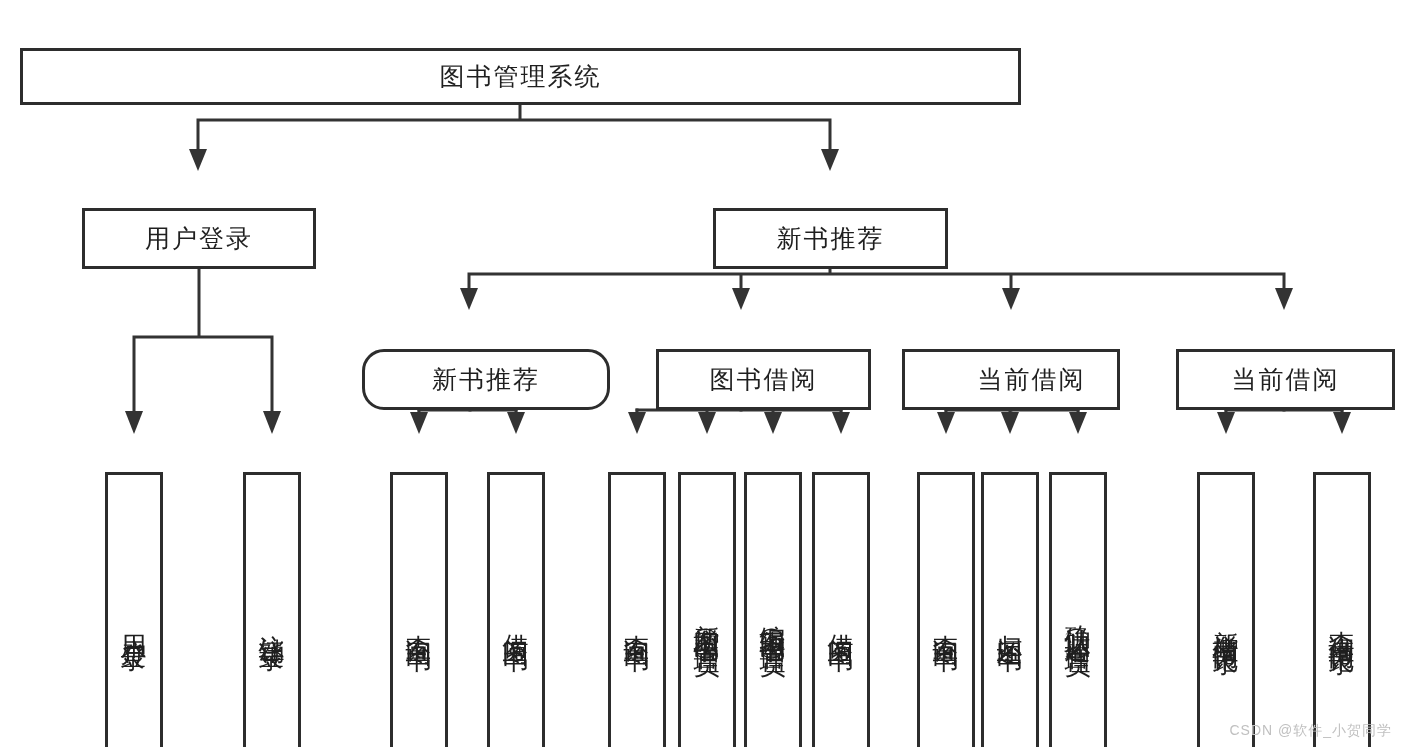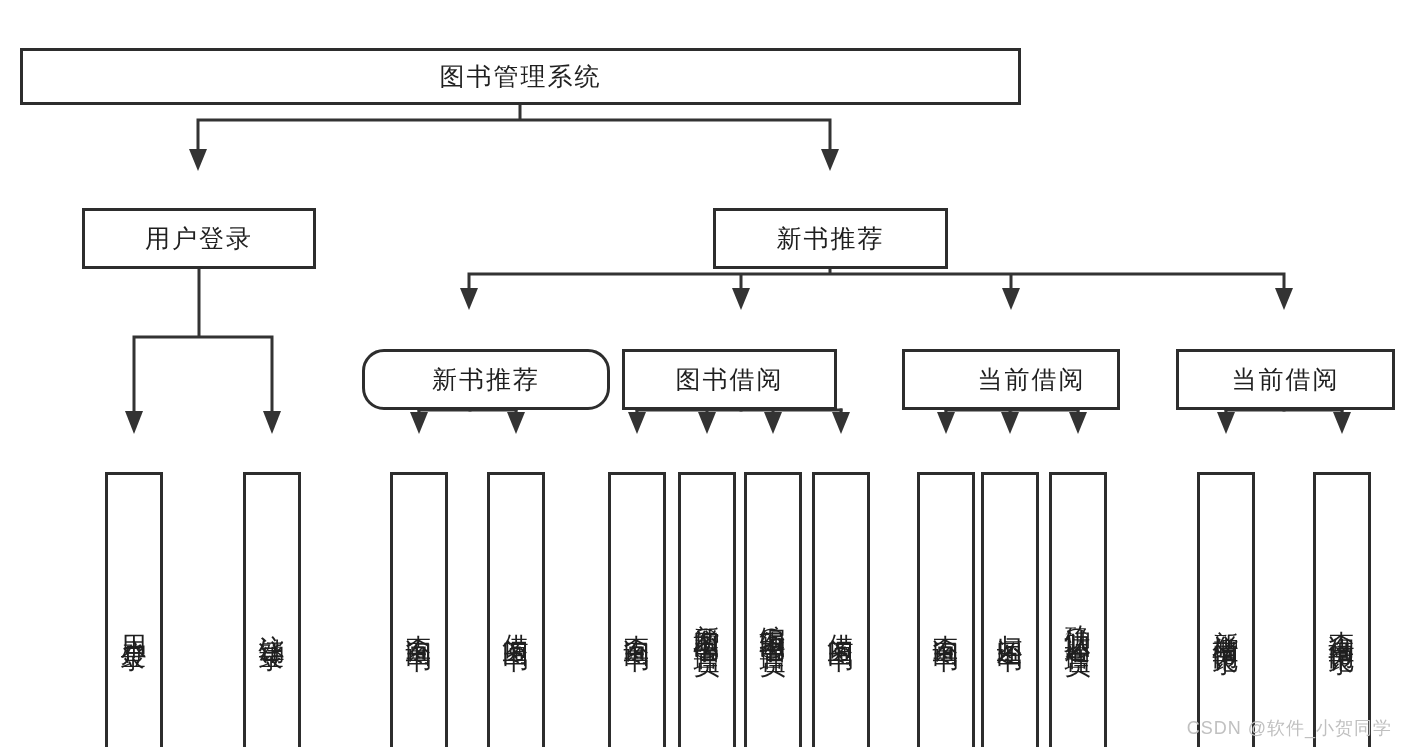--- a/index.html
+++ b/index.html
@@ -21,21 +21,21 @@
     white-space:nowrap;
     margin-top:36px;
   }
   .hbox{font-size:25px;}
   .leaf{
     writing-mode:vertical-rl;text-orientation:mixed;
     font-size:26px;letter-spacing:4px;line-height:1;
   }
   .watermark{
     position:absolute;right:13px;bottom:7px;z-index:6;
-    font-size:18px;letter-spacing:1px;
+    font-size:14px;letter-spacing:1px;
     color:var(--watermark,#c0c0c0);
   }
 </style>
 </head>
 <body>
 
 <div class="stage">
 
   <svg class="wires" viewBox="0 0 1405 747" xmlns="http://www.w3.org/2000/svg">
 
@@ -69,21 +69,21 @@
     <polygon points="1217,412 1235,412 1226,434"></polygon>
     <polygon points="1333,412 1351,412 1342,434"></polygon>
   </svg>
 
   <div class="box hbox" style="left:20px;top:12px;width:1001px;height:57px;">图书管理系统</div>
 
   <div class="box hbox" style="left:82px;top:172px;width:234px;height:61px;">用户登录</div>
   <div class="box hbox" style="left:713px;top:172px;width:235px;height:61px;">新书推荐</div>
 
   <div class="box hbox" style="left:362px;top:313px;width:248px;height:61px;border-radius:22px;">新书推荐</div>
-  <div class="box hbox" style="left:622px;top:313px;width:215px;height:61px;">图书借阅</div>
+  <div class="box hbox" style="left:656px;top:313px;width:215px;height:61px;">图书借阅</div>
   <div class="box hbox" style="left:902px;top:313px;width:218px;height:61px;padding-left:41px;">当前借阅</div>
   <div class="box hbox" style="left:1176px;top:313px;width:219px;height:61px;">当前借阅</div>
 
   <div class="box leaf" style="left:105px;top:436px;width:58px;height:299px;">用户登录</div>
   <div class="box leaf" style="left:243px;top:436px;width:58px;height:299px;">注销登录</div>
 
   <div class="box leaf" style="left:390px;top:436px;width:58px;height:299px;">查询图书</div>
   <div class="box leaf" style="left:487px;top:436px;width:58px;height:299px;">借阅图书</div>
 
   <div class="box leaf" style="left:608px;top:436px;width:58px;height:299px;">查询图书</div>

